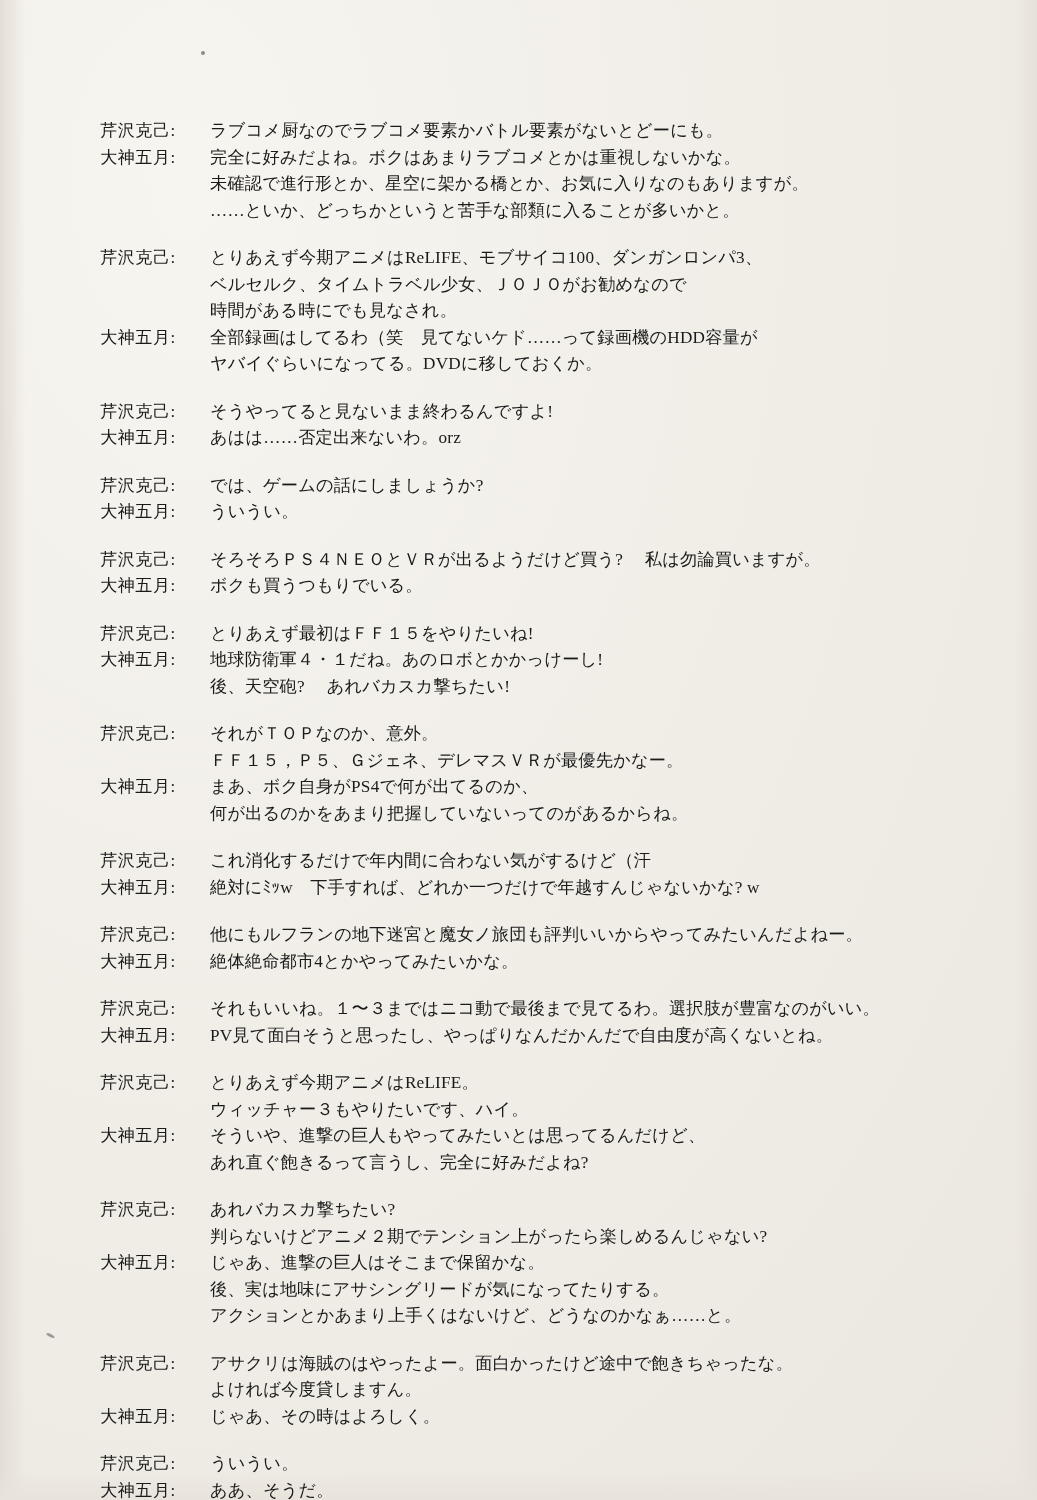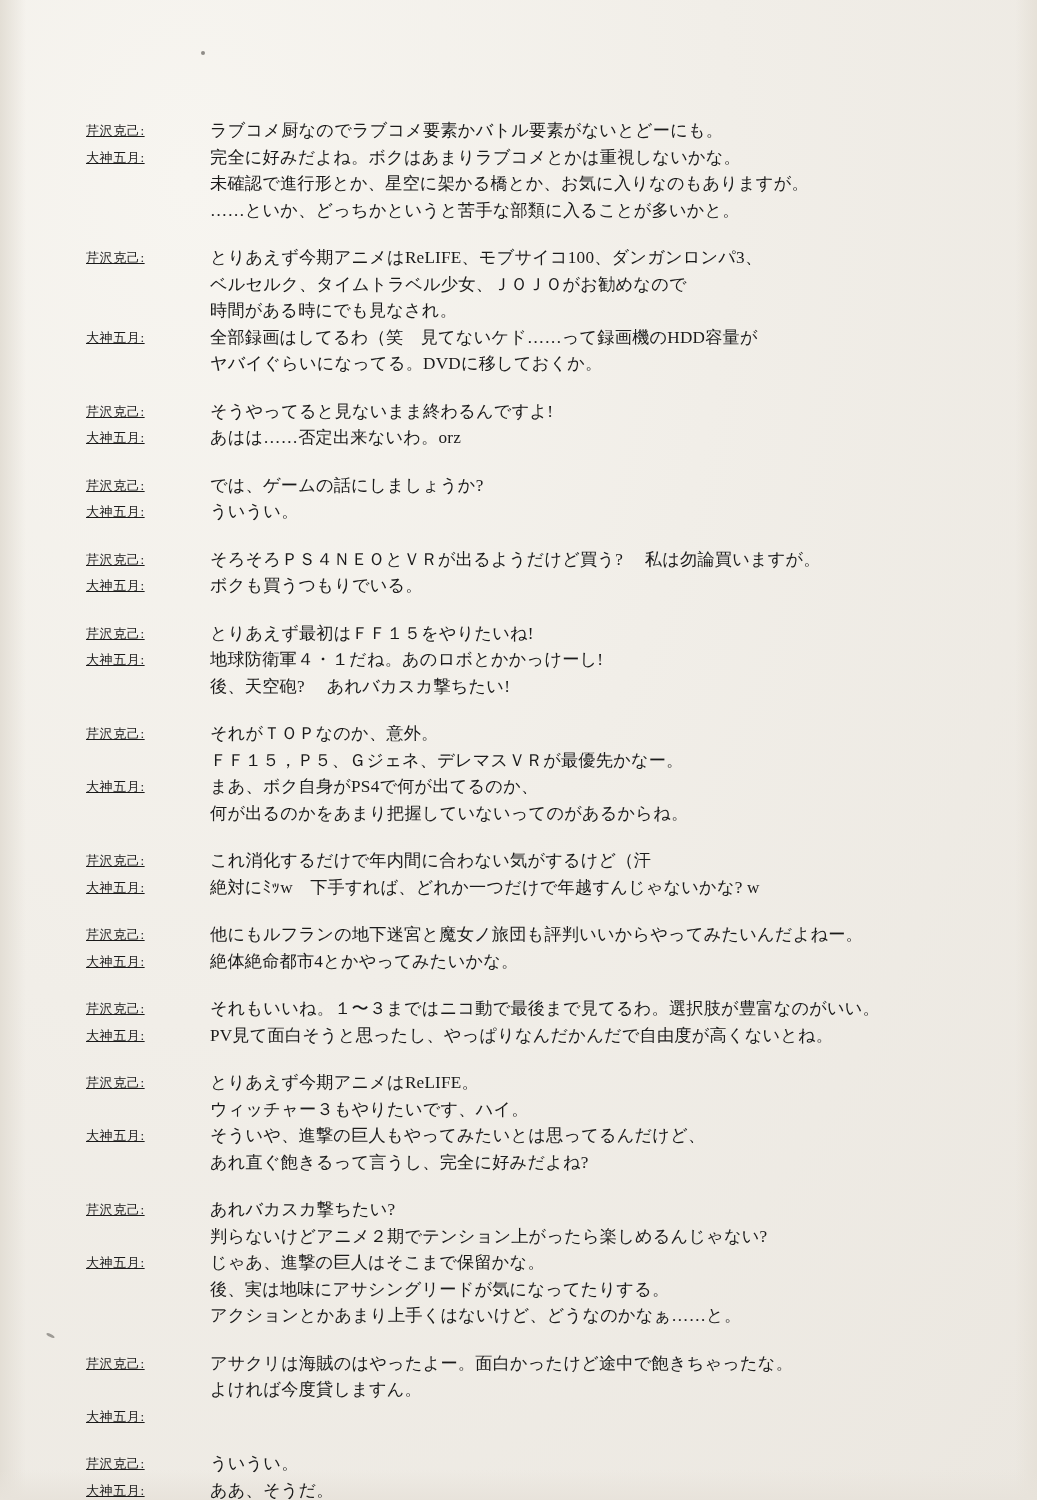--- a/index.html
+++ b/index.html
@@ -64,24 +64,23 @@
     display: flex;
     align-items: flex-start;
     font-size: 17.2px;
     line-height: 26.5px;
     letter-spacing: .2px;
     white-space: pre;
   }
   .speaker {
     width: 104px;
     flex: 0 0 104px;
-    text-align: left;
-    font-size: 13px;
+    text-align: center;
+    font-size: 17px;
     letter-spacing: .6px;
-    text-decoration: underline;
   }
   .speaker.blank {
     color: transparent;
   }
   .text {
     flex: 1;
     white-space: pre-wrap;
     margin-left: 20px;
   }
   .cont .speaker { visibility: hidden; }
@@ -154,20 +153,20 @@
       <div class="block">
         <div class="line"><span class="speaker">芹沢克己:</span><span class="text">あれバカスカ撃ちたい?</span></div>
         <div class="line cont"><span class="speaker blank">　</span><span class="text">判らないけどアニメ２期でテンション上がったら楽しめるんじゃない?</span></div>
         <div class="line"><span class="speaker">大神五月:</span><span class="text">じゃあ、進撃の巨人はそこまで保留かな。</span></div>
         <div class="line cont"><span class="speaker blank">　</span><span class="text">後、実は地味にアサシングリードが気になってたりする。</span></div>
         <div class="line cont"><span class="speaker blank">　</span><span class="text">アクションとかあまり上手くはないけど、どうなのかなぁ……と。</span></div>
       </div>
       <div class="block">
         <div class="line"><span class="speaker">芹沢克己:</span><span class="text">アサクリは海賊のはやったよー。面白かったけど途中で飽きちゃったな。</span></div>
         <div class="line cont"><span class="speaker blank">　</span><span class="text">よければ今度貸しますん。</span></div>
-        <div class="line"><span class="speaker">大神五月:</span></div>
+        <div class="line"><span class="speaker">大神五月:</span><span class="text">じゃあ、その時はよろしく。</span></div>
       </div>
       <div class="block">
         <div class="line"><span class="speaker">芹沢克己:</span><span class="text">ういうい。</span></div>
         <div class="line"><span class="speaker">大神五月:</span><span class="text">ああ、そうだ。</span></div>
       </div>
     </div>
 </div>
 
 </body></html>

